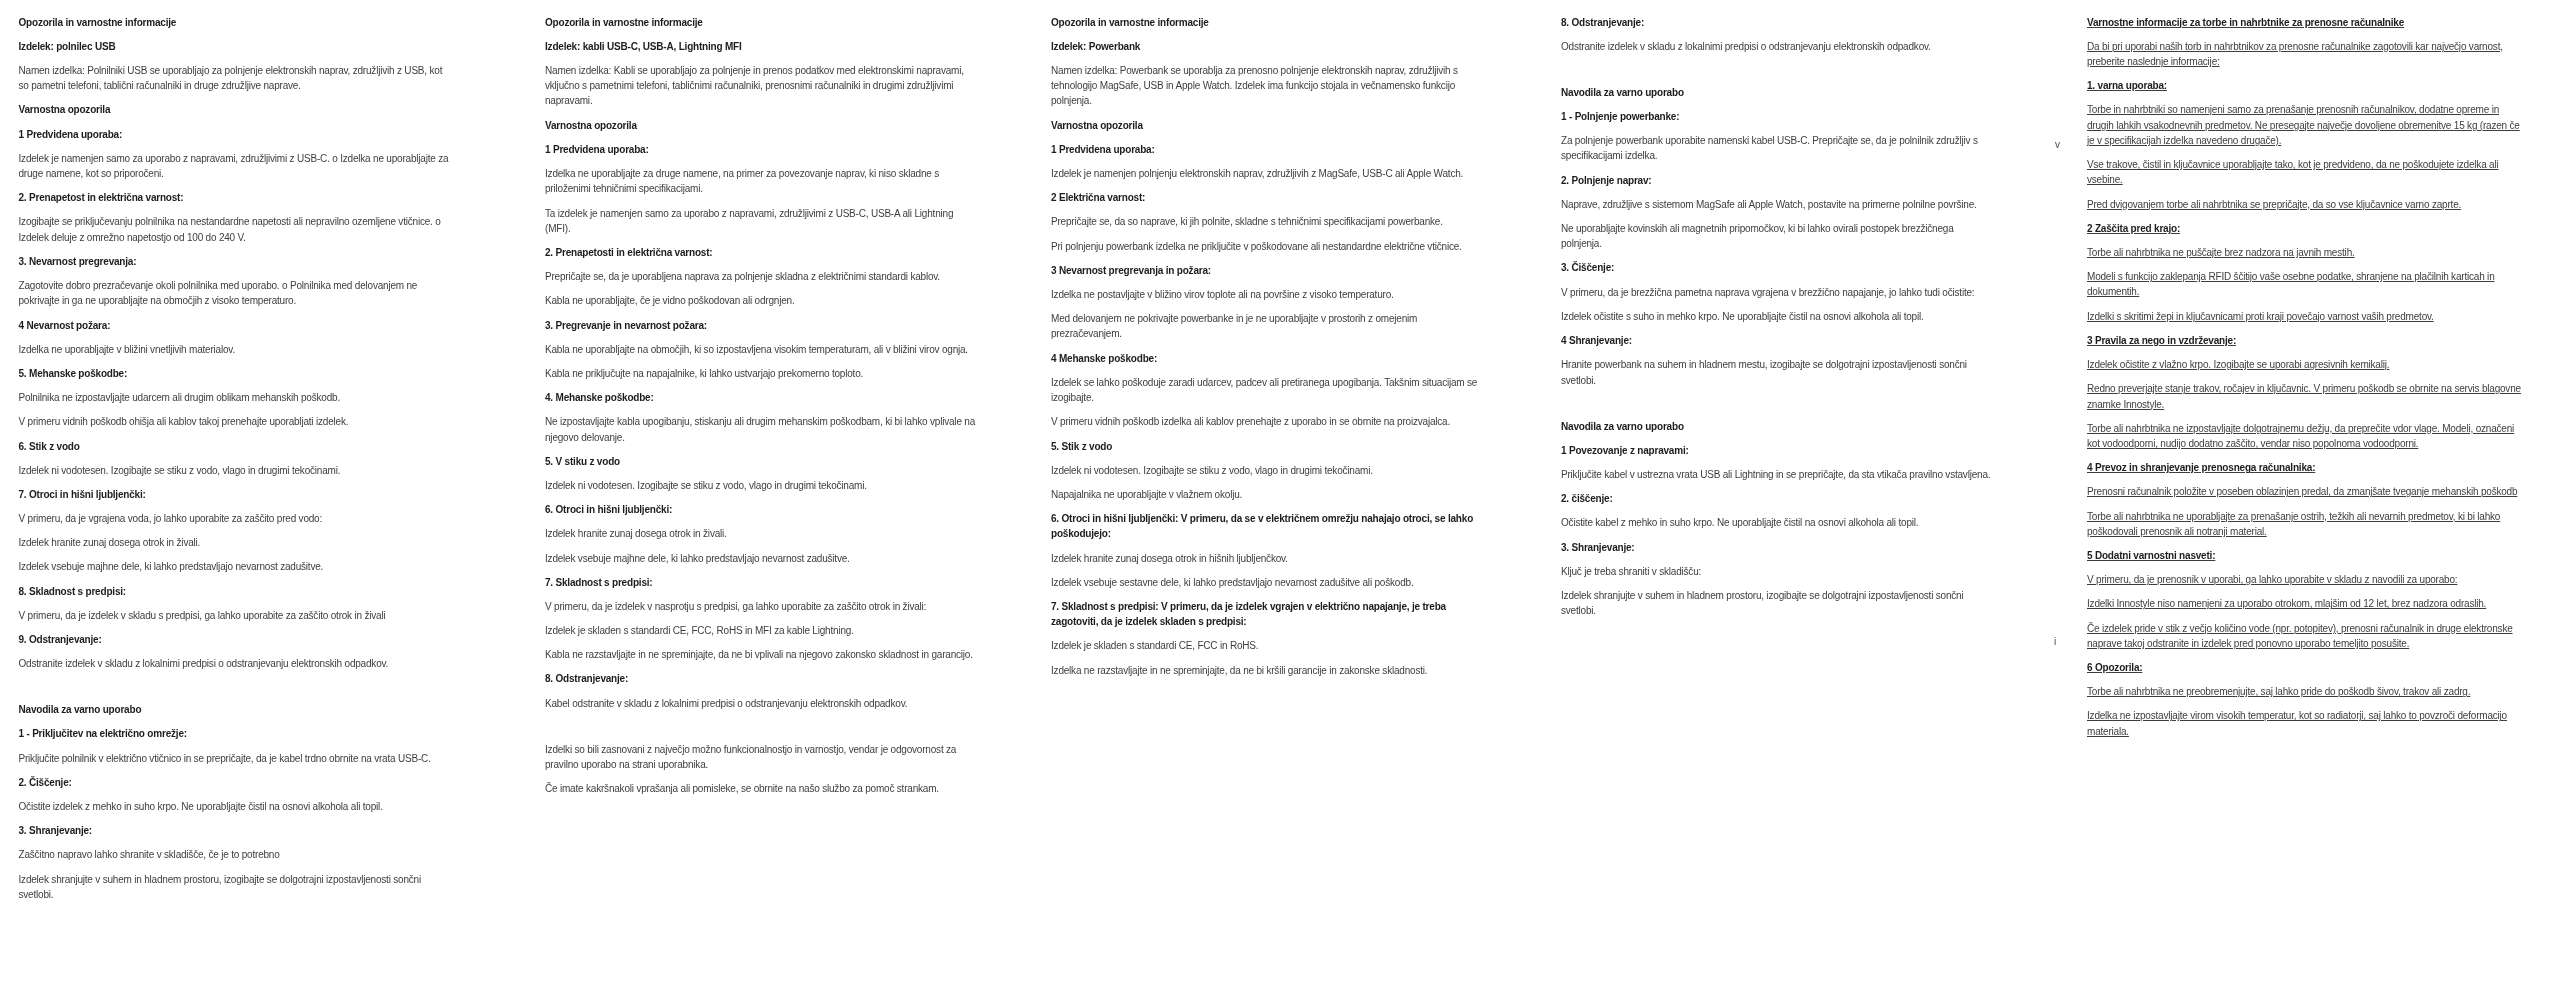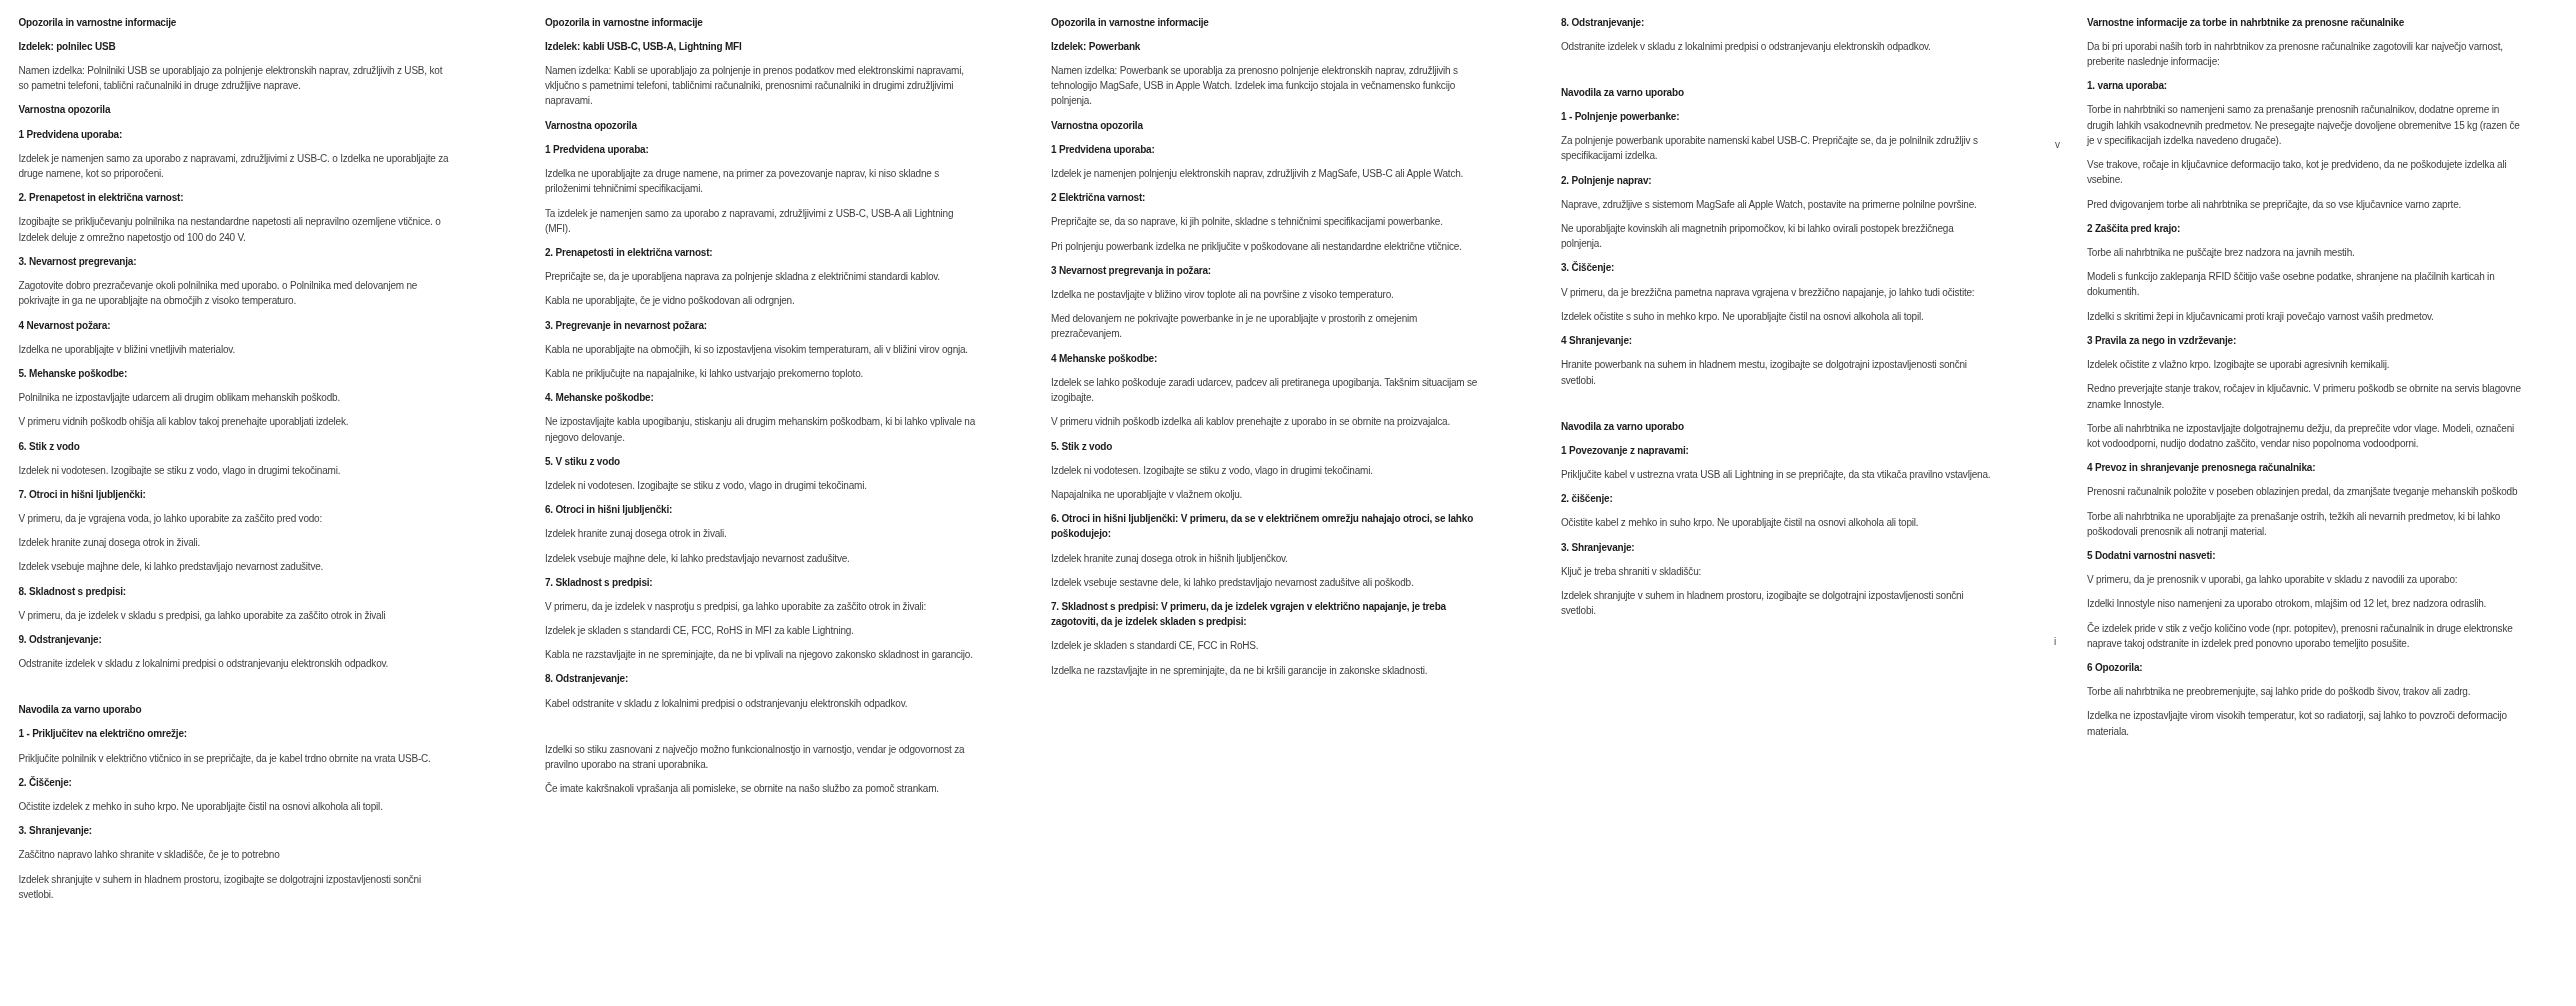--- a/index.html
+++ b/index.html
@@ -23,21 +23,21 @@
     width: 435px;
     font-size: 10px;
     line-height: 15.3px;
     letter-spacing: -0.2px;
     color: #3e3e3e;
   }
   .col:nth-of-type(1) { left: 18.5px;   }
   .col:nth-of-type(2) { left: 545px;  }
   .col:nth-of-type(3) { left: 1051px; }
   .col:nth-of-type(4) { left: 1561px; }
-  .col:nth-of-type(5) { left: 2087px; }
+  .col:nth-of-type(5) { left: 2087px; text-decoration: underline; }
   .blk { margin: 0 0 8.9px 0; }
   .h   { font-weight: bold; color: #1d1d1d; }
   .p   { font-weight: normal; }
   .gap { height: 13px; margin: 0 0 8.9px 0; }
   .stray {
     position: absolute;
     font-size: 10px;
     line-height: 15.3px;
     color: #4a4a4a;
   }
@@ -106,21 +106,21 @@
         <div class="blk h">6. Otroci in hišni ljubljenčki:</div>
         <div class="blk p">Izdelek hranite zunaj dosega otrok in živali.</div>
         <div class="blk p">Izdelek vsebuje majhne dele, ki lahko predstavljajo nevarnost zadušitve.</div>
         <div class="blk h">7. Skladnost s predpisi:</div>
         <div class="blk p">V primeru, da je izdelek v nasprotju s predpisi, ga lahko uporabite za zaščito otrok in živali:</div>
         <div class="blk p">Izdelek je skladen s standardi CE, FCC, RoHS in MFI za kable Lightning.</div>
         <div class="blk p">Kabla ne razstavljajte in ne spreminjajte, da ne bi vplivali na njegovo zakonsko skladnost in garancijo.</div>
         <div class="blk h">8. Odstranjevanje:</div>
         <div class="blk p">Kabel odstranite v skladu z lokalnimi predpisi o odstranjevanju elektronskih odpadkov.</div>
         <div class="blk gap"></div>
-        <div class="blk p">Izdelki so stiku zasnovani z največjo možno funkcionalnostjo in varnostjo, vendar je odgovornost za pravilno uporabo na strani uporabnika.</div>
+        <div class="blk p">Izdelki so bili zasnovani z največjo možno funkcionalnostjo in varnostjo, vendar je odgovornost za pravilno uporabo na strani uporabnika.</div>
         <div class="blk p">Če imate kakršnakoli vprašanja ali pomisleke, se obrnite na našo službo za pomoč strankam.</div>
       </div>
       <div class="col">
         <div class="blk h">Opozorila in varnostne informacije</div>
         <div class="blk h">Izdelek: Powerbank</div>
         <div class="blk p">Namen izdelka: Powerbank se uporablja za prenosno polnjenje elektronskih naprav, združljivih s tehnologijo MagSafe, USB in Apple Watch. Izdelek ima funkcijo stojala in večnamensko funkcijo polnjenja.</div>
         <div class="blk h">Varnostna opozorila</div>
         <div class="blk h">1 Predvidena uporaba:</div>
         <div class="blk p">Izdelek je namenjen polnjenju elektronskih naprav, združljivih z MagSafe, USB-C ali Apple Watch.</div>
         <div class="blk h">2 Električna varnost:</div>
@@ -165,21 +165,21 @@
         <div class="blk p">Očistite kabel z mehko in suho krpo. Ne uporabljajte čistil na osnovi alkohola ali topil.</div>
         <div class="blk h">3. Shranjevanje:</div>
         <div class="blk p">Ključ je treba shraniti v skladišču:</div>
         <div class="blk p">Izdelek shranjujte v suhem in hladnem prostoru, izogibajte se dolgotrajni izpostavljenosti sončni svetlobi.</div>
       </div>
       <div class="col">
         <div class="blk h">Varnostne informacije za torbe in nahrbtnike za prenosne računalnike</div>
         <div class="blk p">Da bi pri uporabi naših torb in nahrbtnikov za prenosne računalnike zagotovili kar največjo varnost, preberite naslednje informacije:</div>
         <div class="blk h">1. varna uporaba:</div>
         <div class="blk p">Torbe in nahrbtniki so namenjeni samo za prenašanje prenosnih računalnikov, dodatne opreme in drugih lahkih vsakodnevnih predmetov. Ne presegajte največje dovoljene obremenitve 15 kg (razen če je v specifikacijah izdelka navedeno drugače).</div>
-        <div class="blk p">Vse trakove, ročaje in ključavnice deformacijo tako, kot je predvideno, da ne poškodujete izdelka ali vsebine.</div>
+        <div class="blk p">Vse trakove, čistil in ključavnice uporabljajte tako, kot je predvideno, da ne poškodujete izdelka ali vsebine.</div>
         <div class="blk p">Pred dvigovanjem torbe ali nahrbtnika se prepričajte, da so vse ključavnice varno zaprte.</div>
         <div class="blk h">2 Zaščita pred krajo:</div>
         <div class="blk p">Torbe ali nahrbtnika ne puščajte brez nadzora na javnih mestih.</div>
         <div class="blk p">Modeli s funkcijo zaklepanja RFID ščitijo vaše osebne podatke, shranjene na plačilnih karticah in dokumentih.</div>
         <div class="blk p">Izdelki s skritimi žepi in ključavnicami proti kraji povečajo varnost vaših predmetov.</div>
         <div class="blk h">3 Pravila za nego in vzdrževanje:</div>
         <div class="blk p">Izdelek očistite z vlažno krpo. Izogibajte se uporabi agresivnih kemikalij.</div>
         <div class="blk p">Redno preverjajte stanje trakov, ročajev in ključavnic. V primeru poškodb se obrnite na servis blagovne znamke Innostyle.</div>
         <div class="blk p">Torbe ali nahrbtnika ne izpostavljajte dolgotrajnemu dežju, da preprečite vdor vlage. Modeli, označeni kot vodoodporni, nudijo dodatno zaščito, vendar niso popolnoma vodoodporni.</div>
         <div class="blk h">4 Prevoz in shranjevanje prenosnega računalnika:</div>

